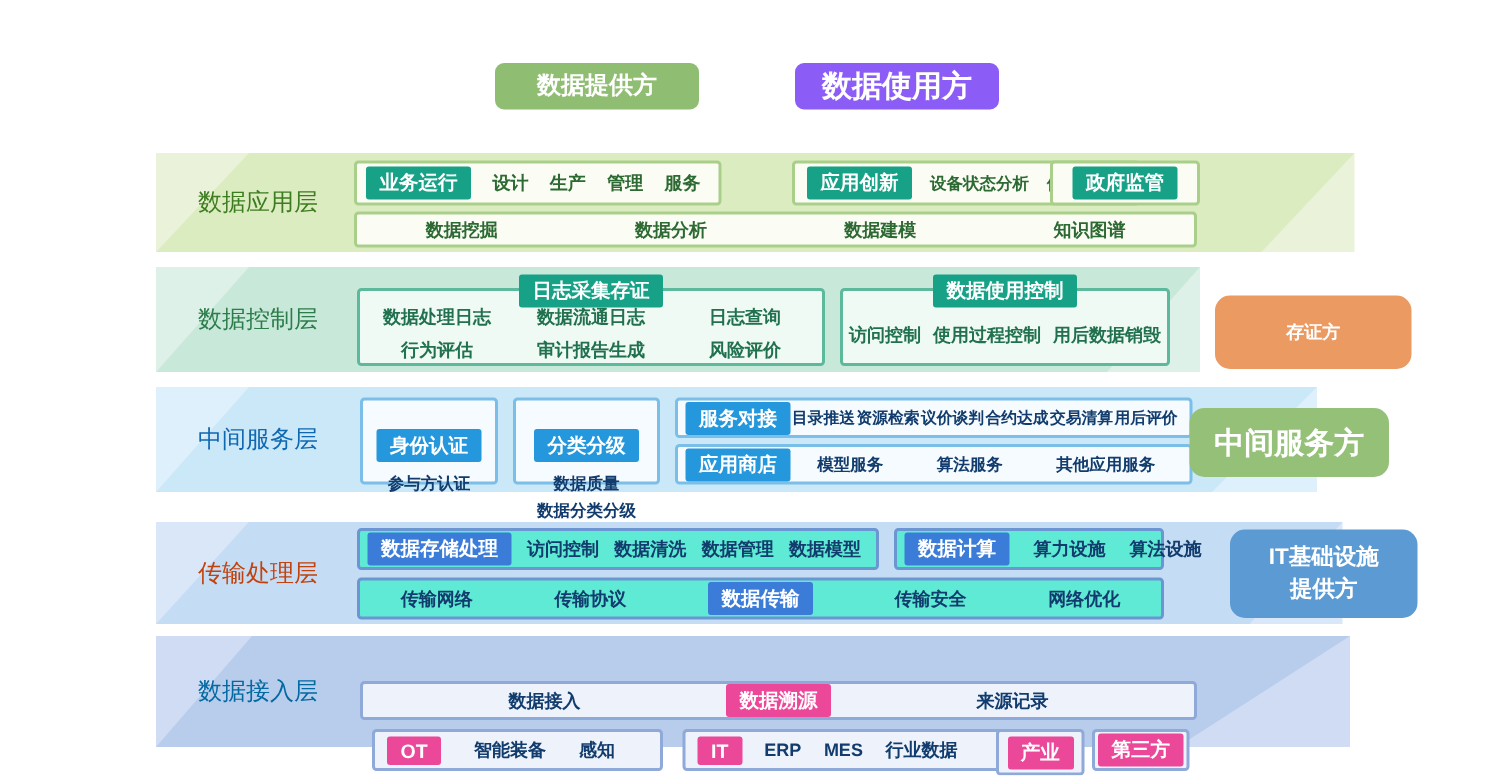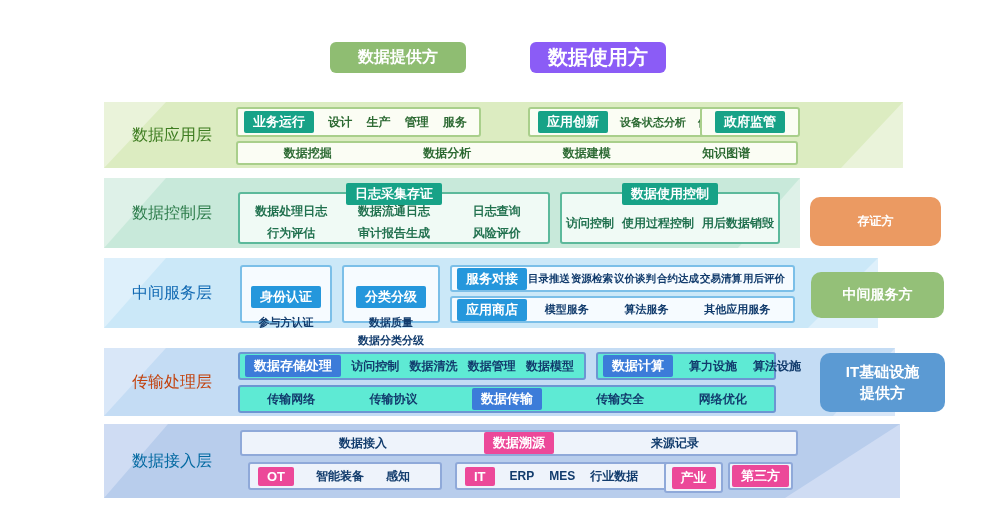--- a/index.html
+++ b/index.html
@@ -5,21 +5,21 @@
   html,body{margin:0;padding:0;background:#fff;}
   .canvas{position:relative;width:993px;height:517px;background:#fff;overflow:hidden;
           font-family:"Liberation Sans","DejaVu Sans",sans-serif;}
 
   
   .actor{position:absolute;display:flex;align-items:center;justify-content:center;
          color:#fff;font-weight:bold;text-align:center;z-index:6;}
   #actor-provider{left:330px;top:42px;width:136px;height:31px;background:#8fbd72;border-radius:6px;font-size:16px;}
   #actor-consumer{left:530px;top:42px;width:136px;height:31px;background:#8b5cf6;border-radius:6px;font-size:20px;}
   #actor-evidence{left:810px;top:197px;width:131px;height:49px;background:#eb9a62;border-radius:10px;font-size:12px;}
-  #actor-intermediary{left:811px;top:272px;width:133px;height:46px;background:#94c078;border-radius:10px;font-size:14px;}
+  #actor-intermediary{left:793px;top:272px;width:133px;height:46px;background:#94c078;border-radius:10px;font-size:20px;}
   #actor-itinfra{left:820px;top:353px;width:125px;height:59px;background:#5b9ad3;border-radius:10px;
                  font-size:15px;flex-direction:column;line-height:1.35;}
 
   
   .layer{position:absolute;left:104px;}
   .layer .shade,.layer .para{position:absolute;inset:0;}
   #layer-app{top:102px;width:799px;height:66px;}
   #layer-app .shade{background:#eaf3da;}
   #layer-app .para{background:#dcecc1;clip-path:polygon(62px 0,100% 0,calc(100% - 62px) 100%,0 100%);}
   #layer-control{top:178px;width:696px;height:70px;}
@@ -42,21 +42,21 @@
   #layer-middle .layer-title{color:#0f68b2;}
   #layer-transport .layer-title{color:#c2410c;}
   #layer-access .layer-title{color:#0369a1;}
 
   
   .box{position:absolute;box-sizing:border-box;border-radius:3px;display:flex;align-items:center;z-index:4;}
   .g-box{background:#fbfdf4;border:2px solid #a9cf8b;color:#2d6a33;}
   .t-box{background:#f0faf5;border:2px solid #5cb99b;color:#21714f;}
   .c-box{background:#f6fbff;border:2px solid #7bbfe8;color:#123c6d;}
   .b-box{background:#5eead4;border:2px solid #6c96d2;color:#123c6d;}
-  .n-box{background:#eef3fb;border:2px solid #8fa9d9;color:#123c6d;}
+  .n-box{background:#eef3fb;border:2px solid #8fa9d9;color:#123c6d;margin-top:24px;}
 
   .badge{color:#fff;font-weight:bold;font-size:13px;padding:2px 9px;border-radius:2px;white-space:nowrap;}
   .badge.teal{background:#17a287;}
   .badge.blue{background:#2597dc;}
   .badge.royal{background:#3c7cd9;}
   .badge.navy{background:#ec4899;}
 
   .it{font-weight:bold;font-size:12px;white-space:nowrap;}
   .it.sm{font-size:11px;}
   .it.xs{font-size:10.5px;}

